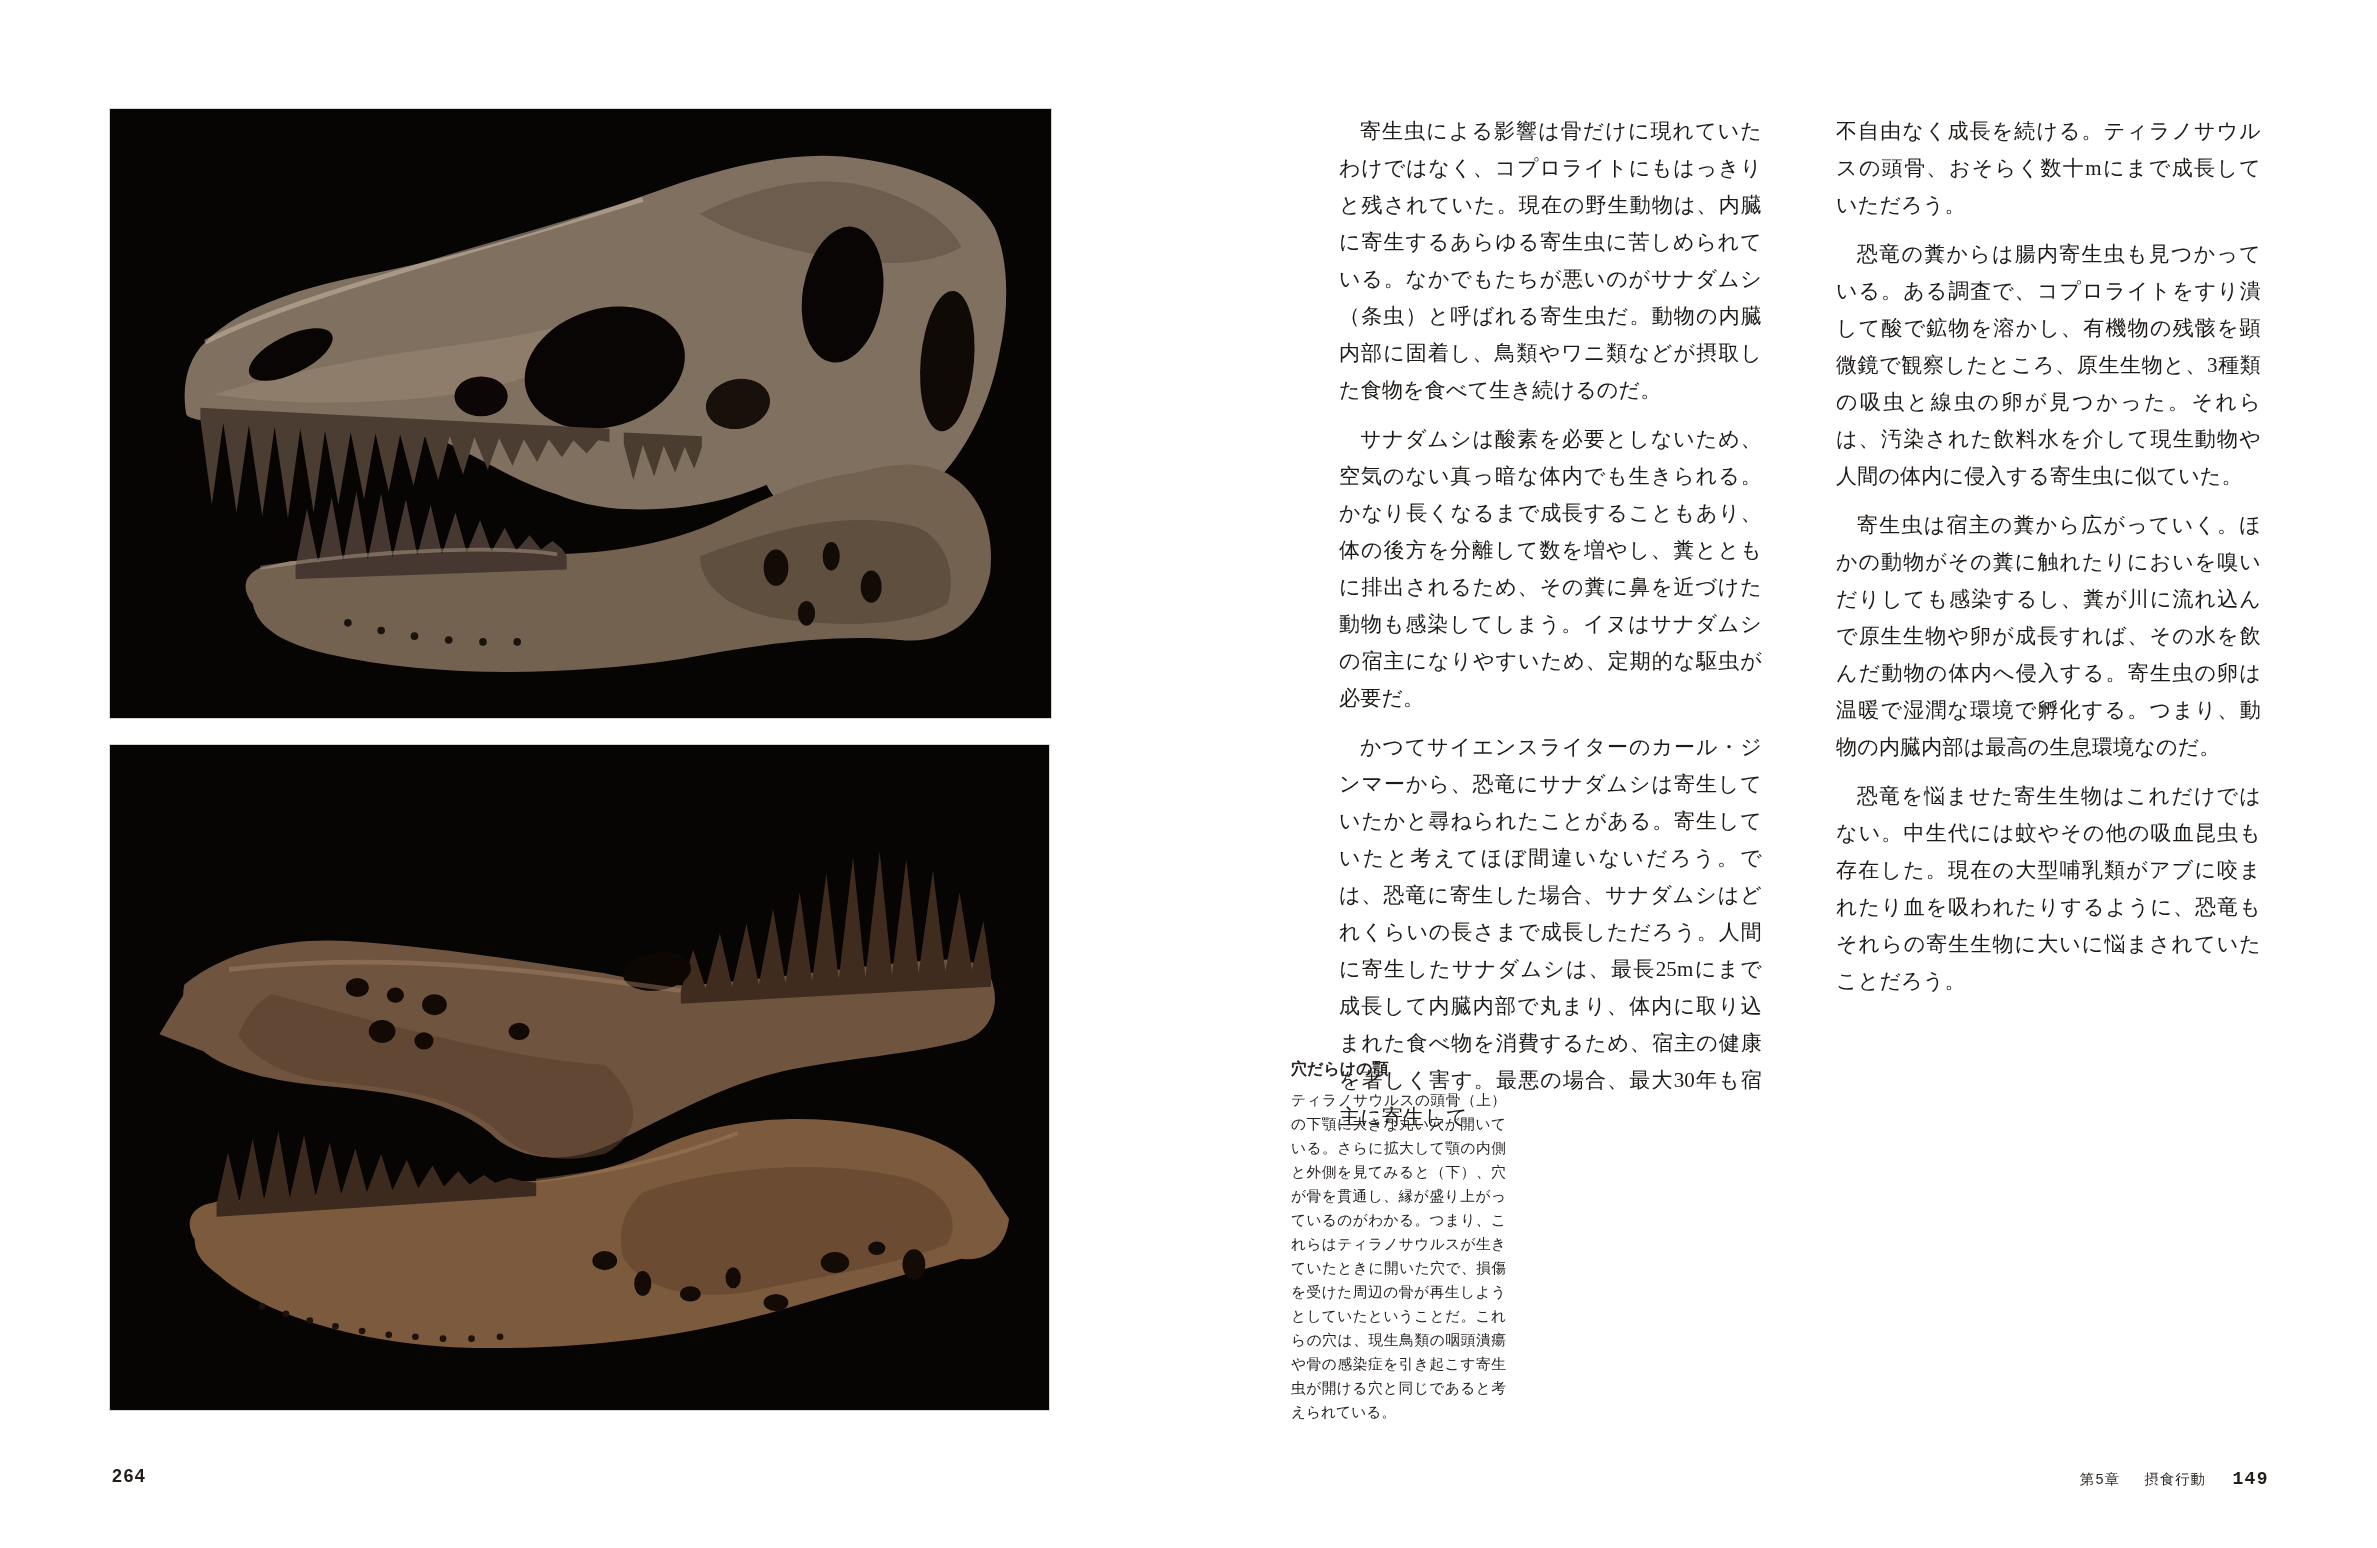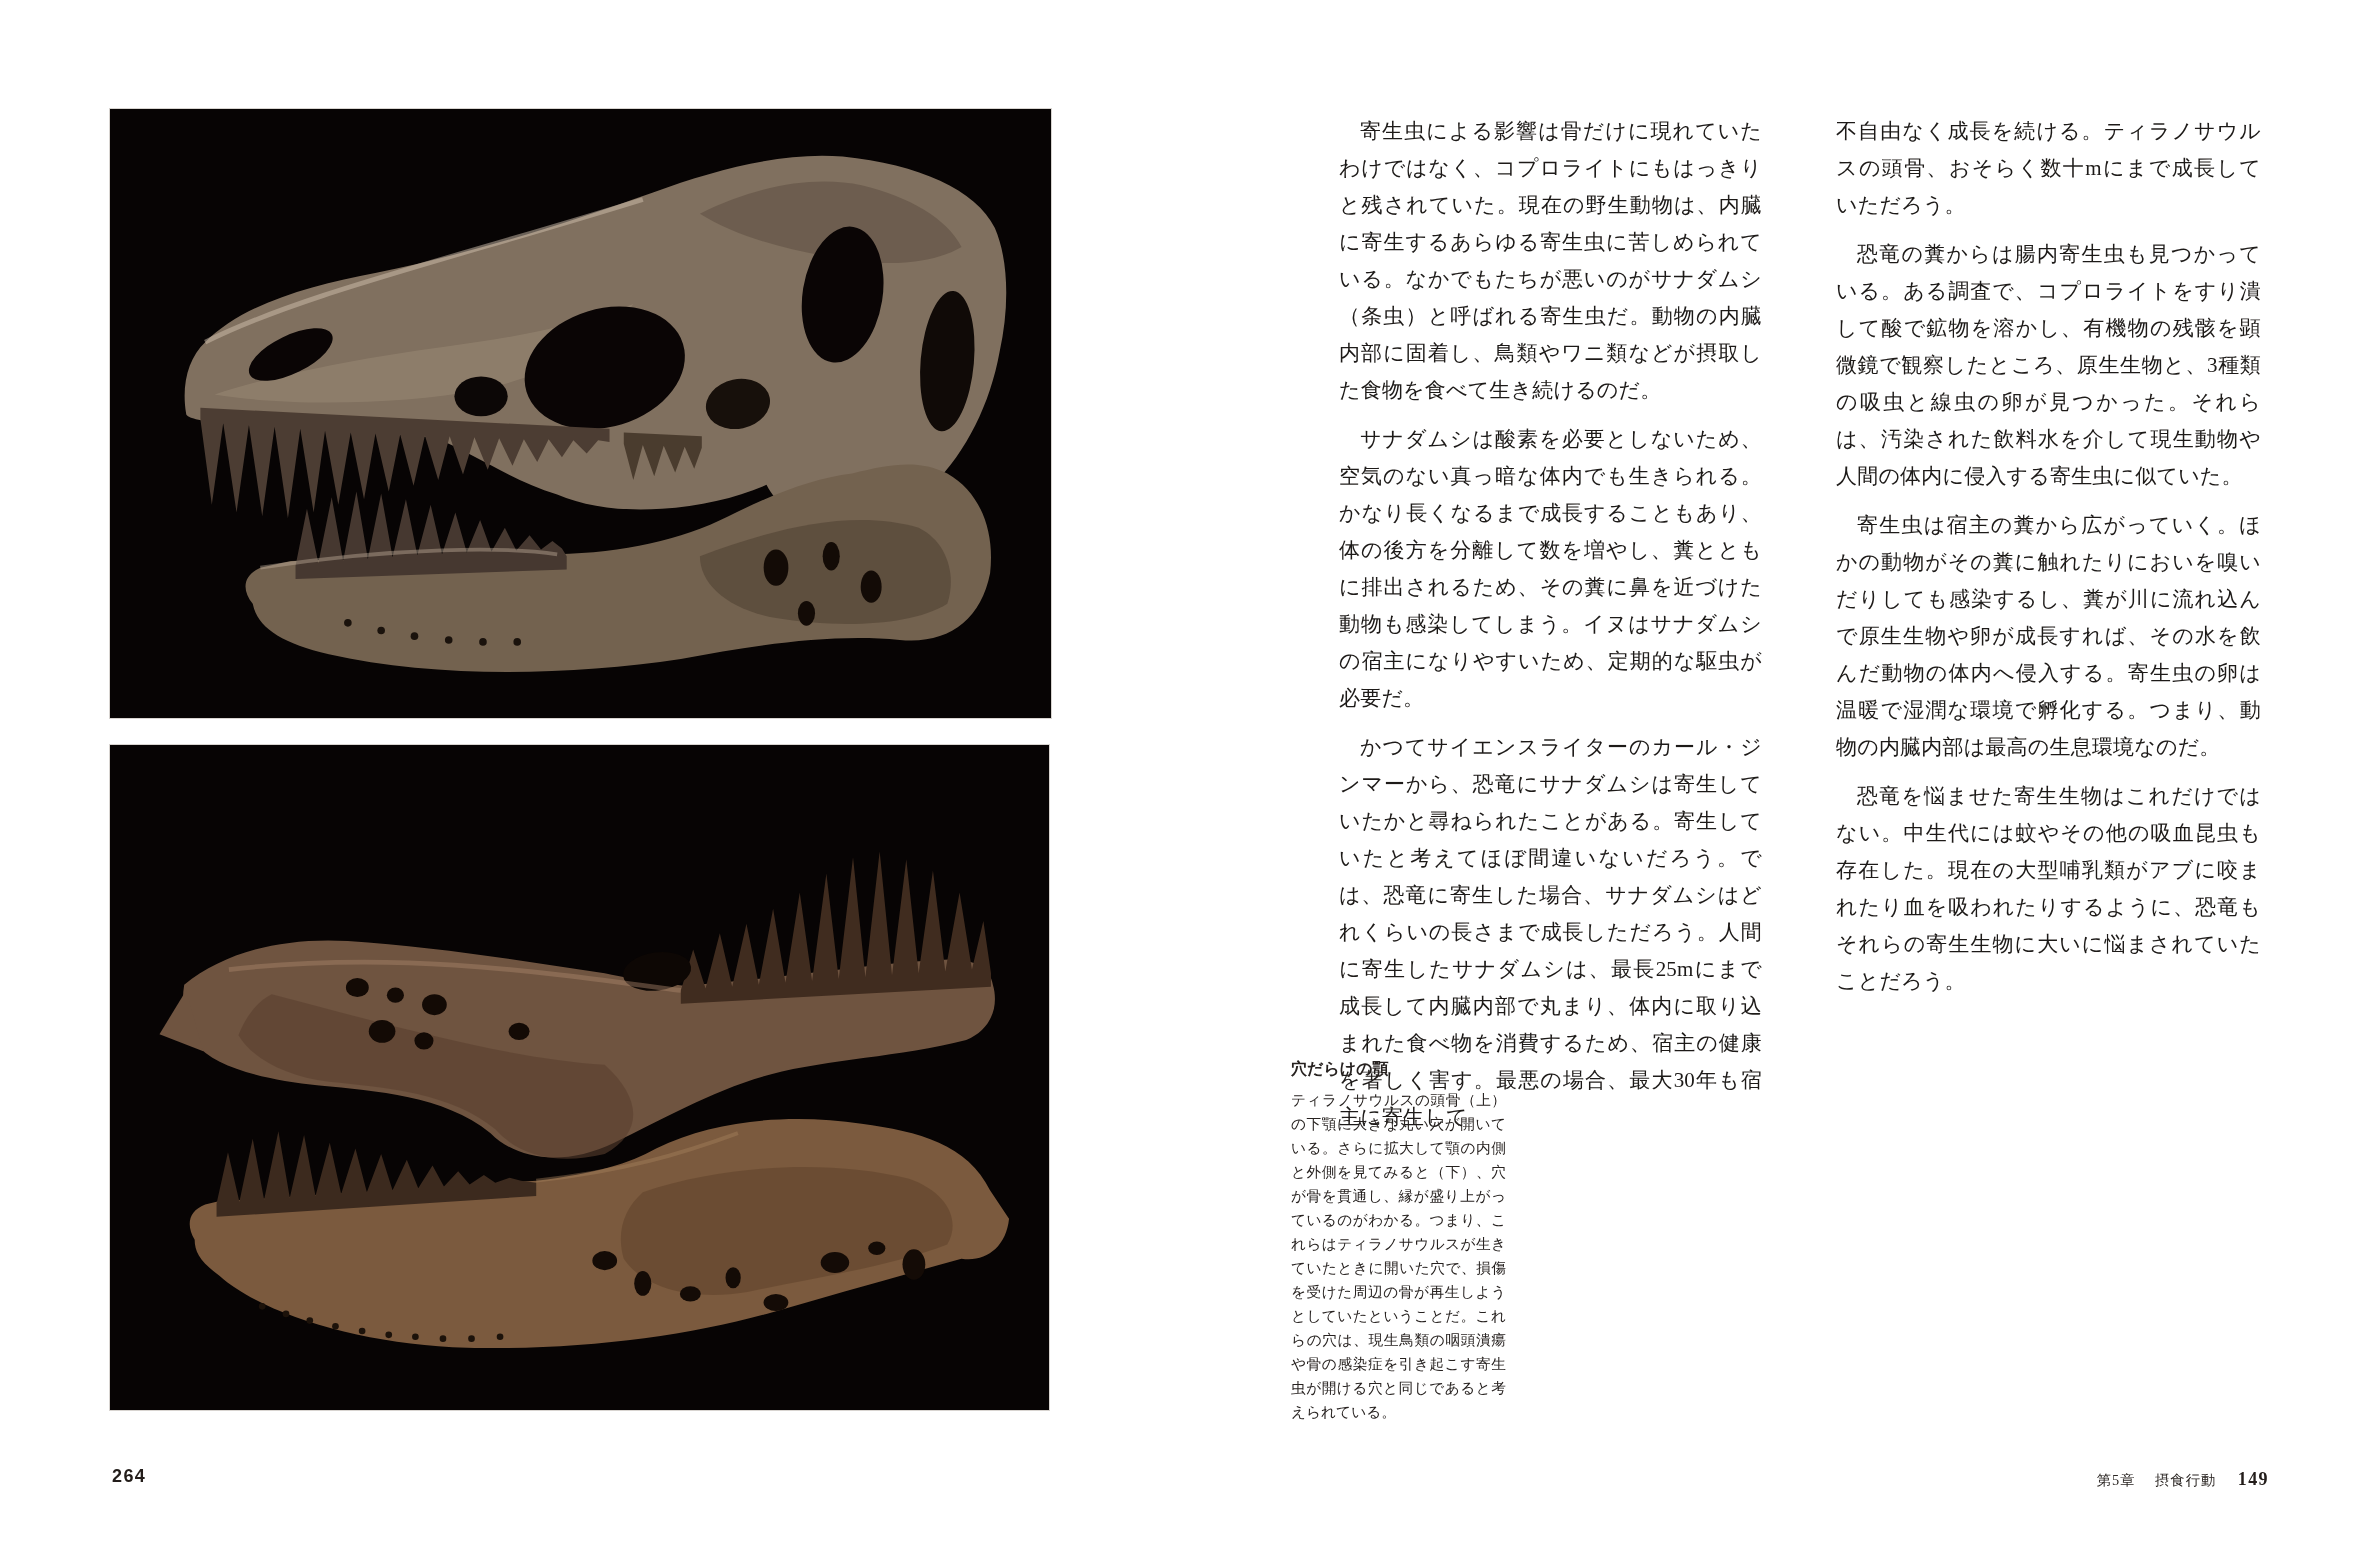--- a/index.html
+++ b/index.html
@@ -31,21 +31,21 @@
   .caption h3{font-size:16px;font-weight:bold;margin:0 0 8.6px 0;line-height:1.2;}
   .caption p{font-size:14.7px;line-height:24px;margin:0;text-align:justify;}
 
   .pagenum-left{
     position:absolute;left:112px;top:1466px;
     font-family:"Liberation Sans","DejaVu Sans",sans-serif;
     font-weight:bold;font-size:18px;letter-spacing:1.4px;color:#231d1a;
   }
   .footer-right{
     position:absolute;right:109px;top:1469px;text-align:left;
-    font-family:Liberation Serif, serif;
+    font-family:Liberation Mono, monospace;
     font-size:14.3px;color:#2a2522;letter-spacing:1px;
   }
   .footer-right .section{margin-left:15px;}
   .footer-right .pn{margin-left:17px;font-weight:bold;font-size:18px;letter-spacing:1.4px;color:#231d1a;}
 </style>
 </head>
 <body>
 
 <div class="spread">
 

